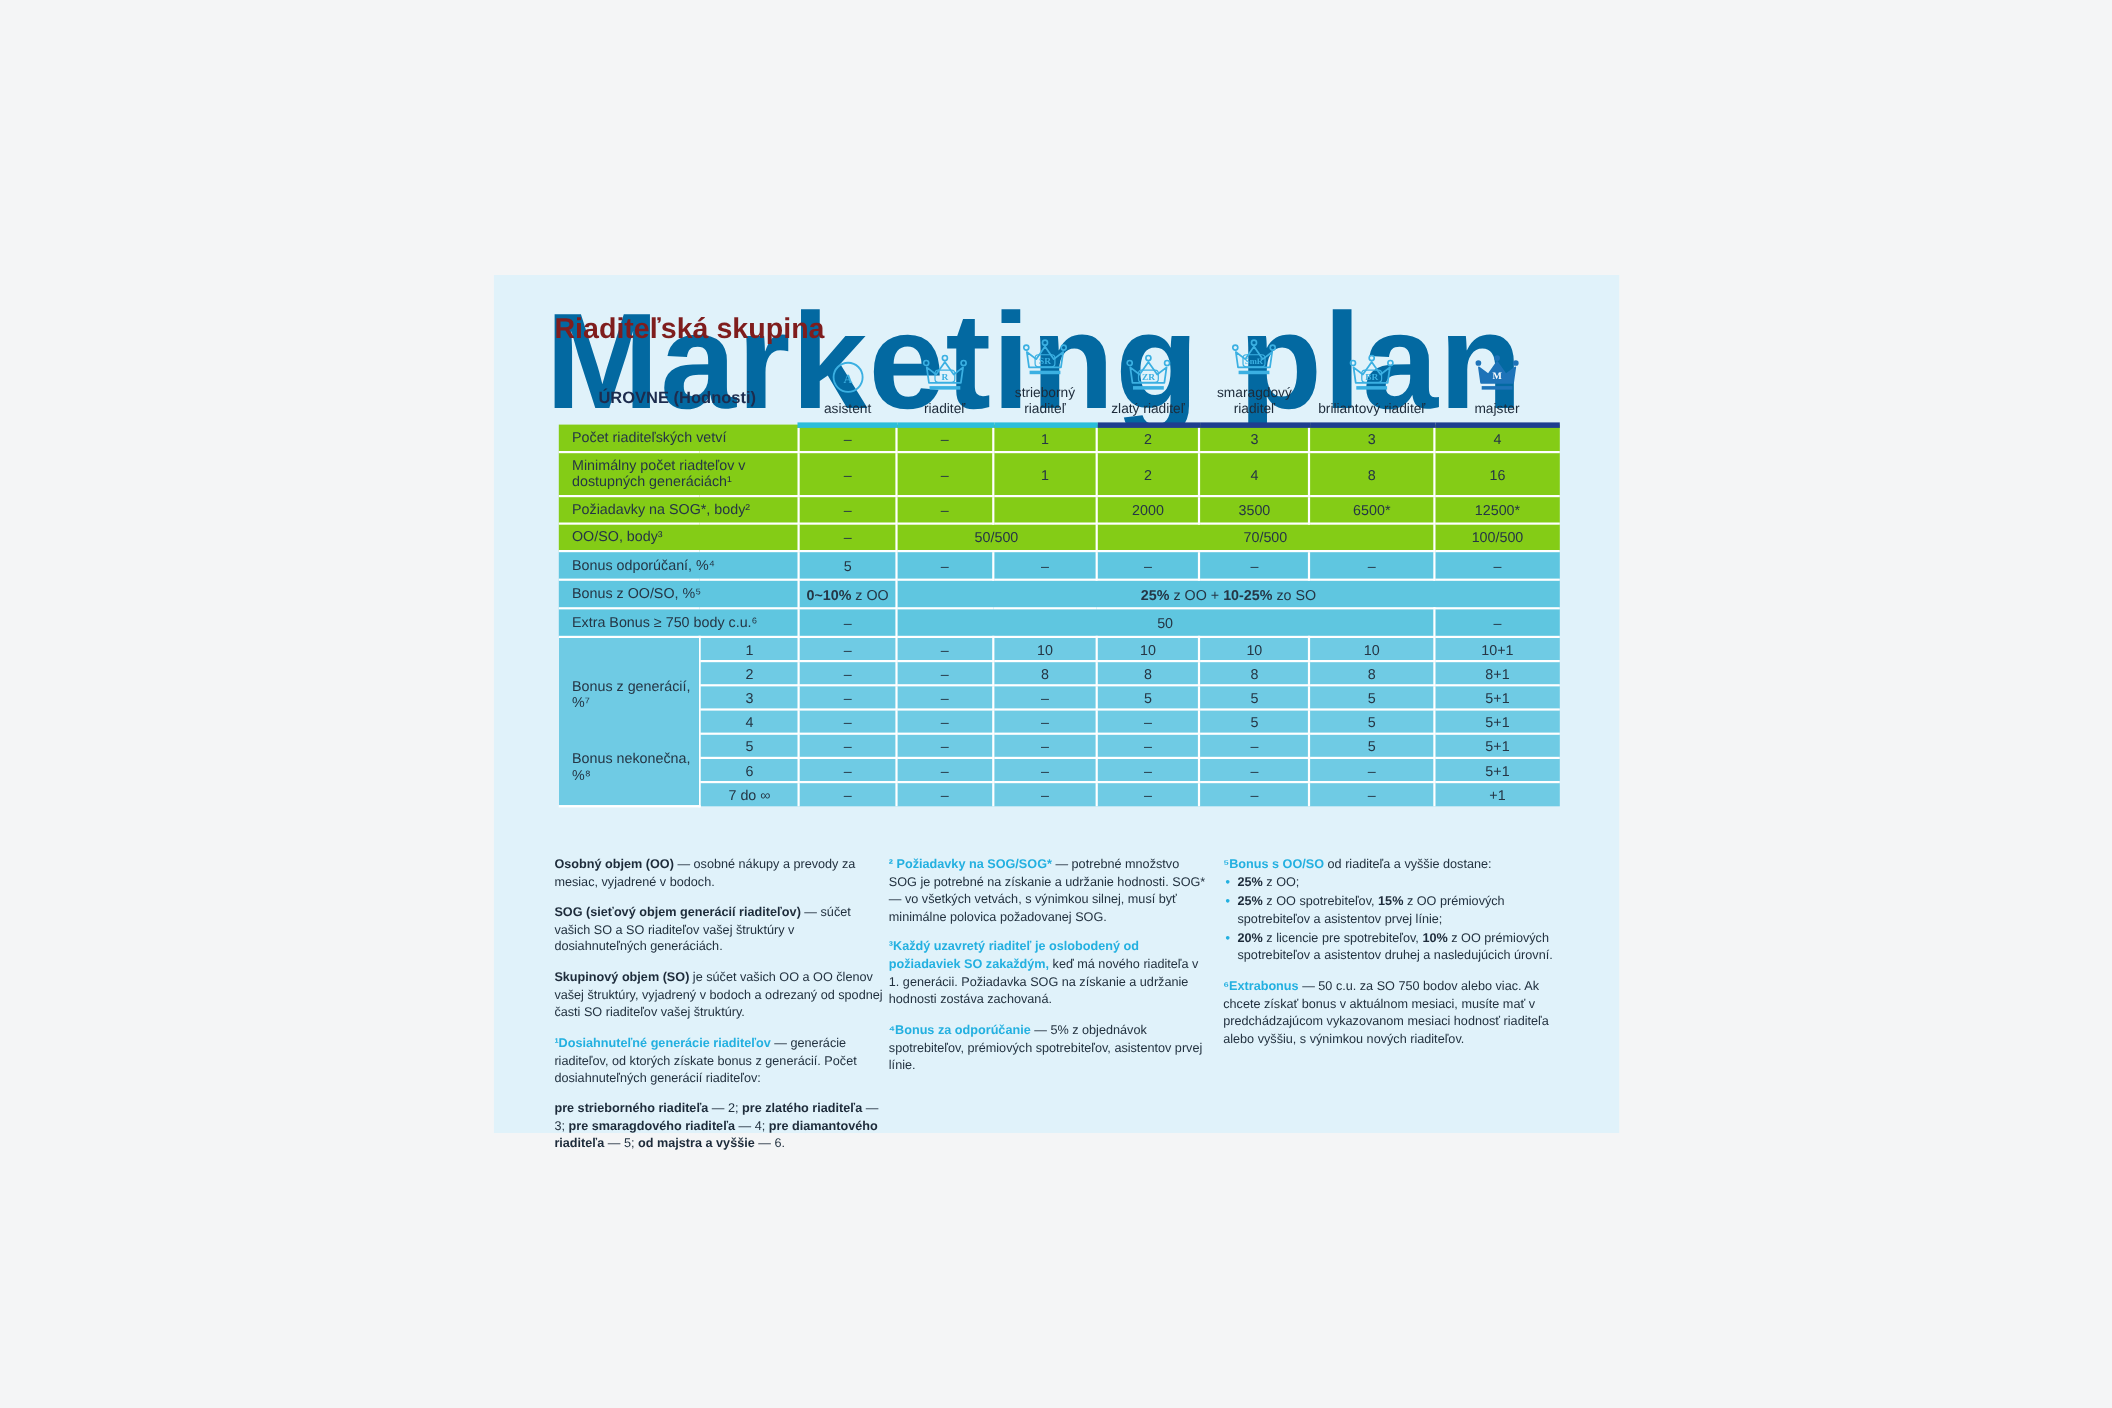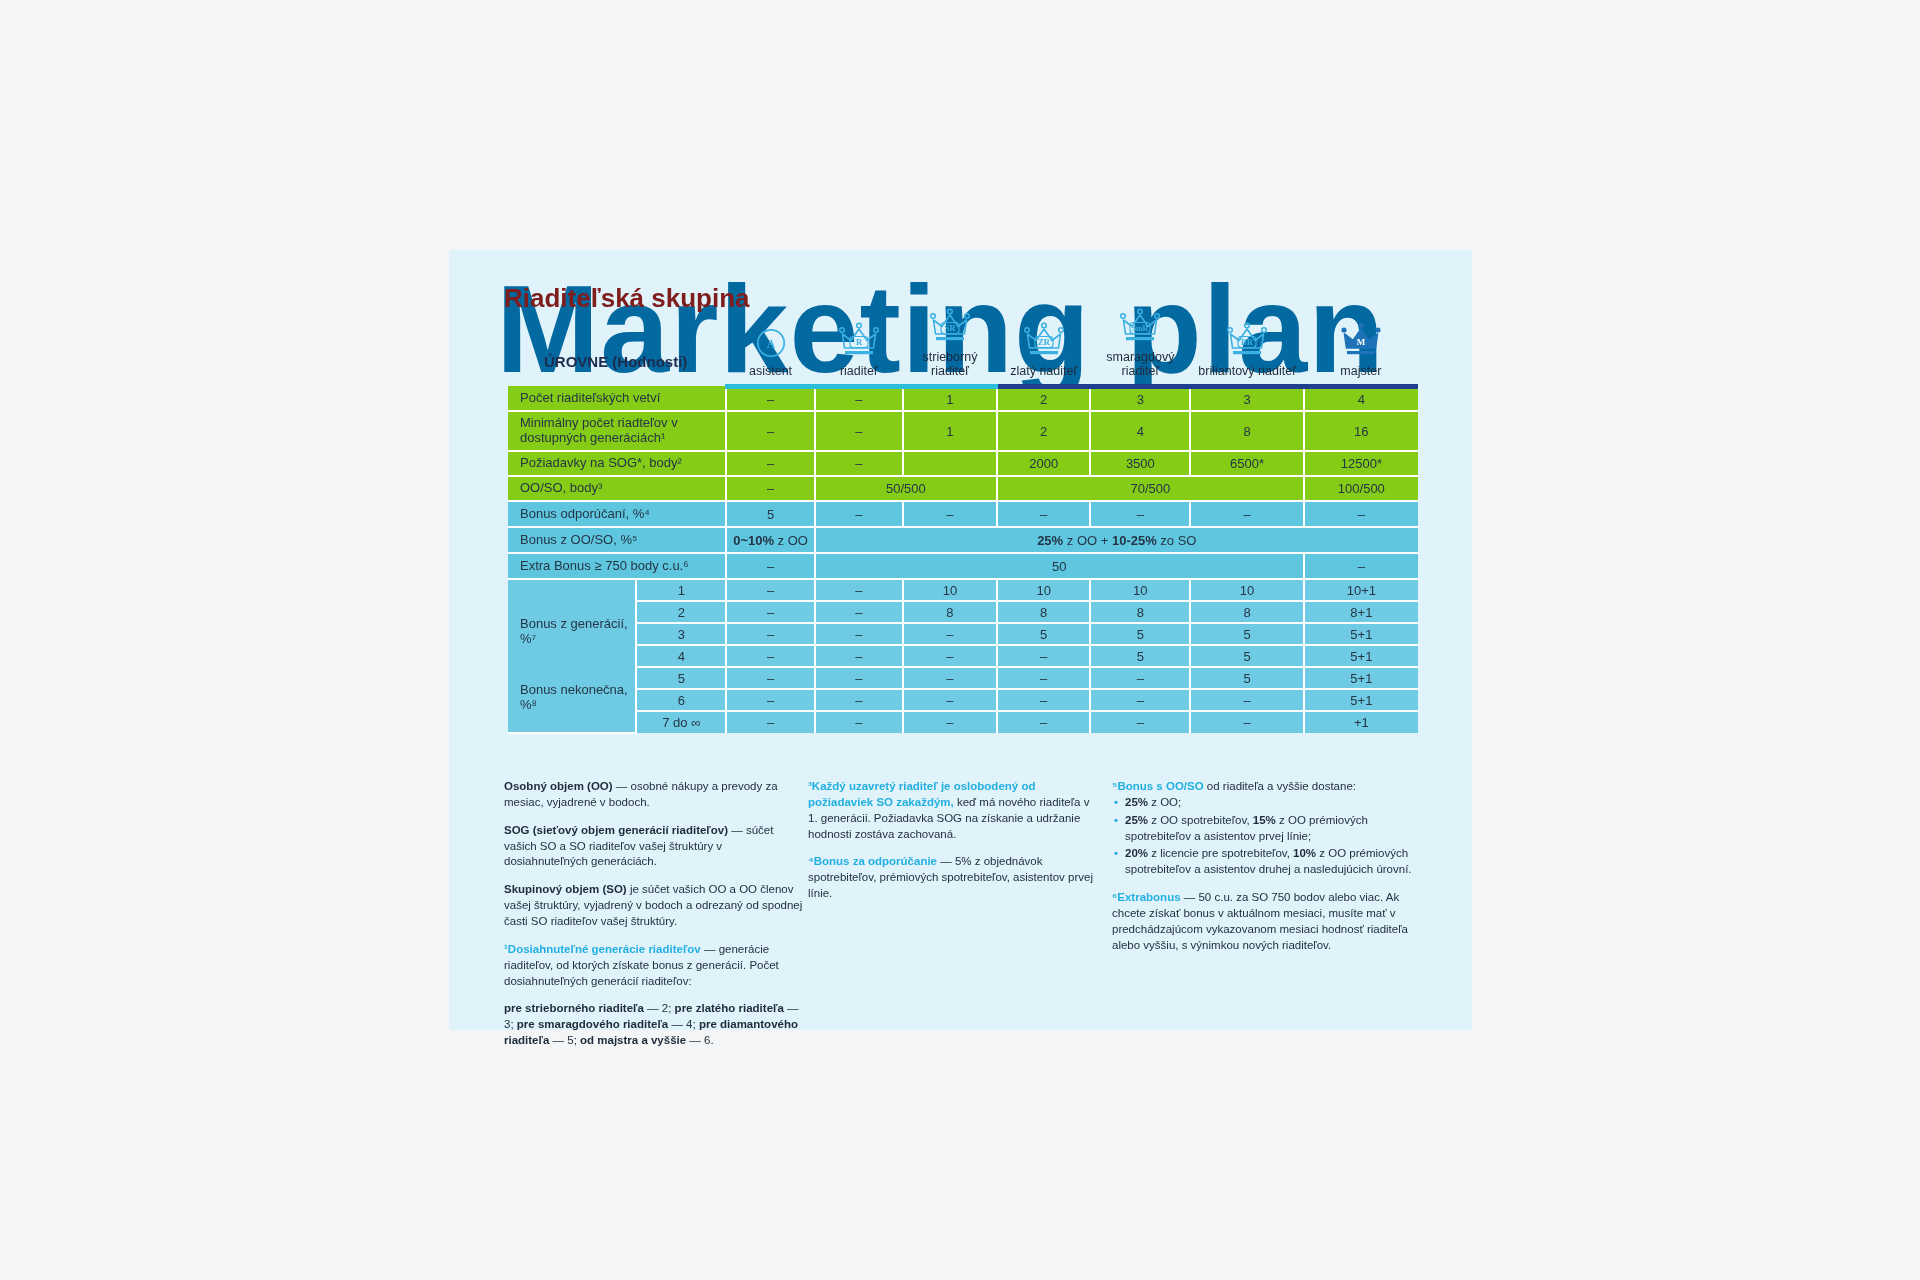--- a/index.html
+++ b/index.html
@@ -355,20 +355,21 @@
   <div class="para"><span class="fb">Osobný objem (OO)</span><span> — osobné nákupy a prevody za mesiac, vyjadrené v bodoch.</span></div>
   <div class="para"><span class="fb">SOG (sieťový objem generácií riaditeľov)</span><span> — súčet vašich SO a SO riaditeľov vašej štruktúry v dosiahnuteľných generáciách.</span></div>
   <div class="para"><span class="fb">Skupinový objem (SO)</span><span> je súčet vašich OO a OO členov vašej štruktúry, vyjadrený v bodoch a odrezaný od spodnej časti SO riaditeľov vašej štruktúry.</span></div>
   <div class="para"><span class="fc">¹Dosiahnuteľné generácie riaditeľov</span><span> — generácie riaditeľov, od ktorých získate bonus z generácií. Počet dosiahnuteľných generácií riaditeľov:</span></div>
   <div class="para">
     <span class="fb">pre strieborného riaditeľa</span><span> — 2; </span><span class="fb">pre zlatého riaditeľa</span><span> — 3; </span><span class="fb">pre smaragdového riaditeľa</span><span> — 4; </span><span class="fb">pre diamantového riaditeľa</span><span> — 5; </span><span class="fb">od majstra a vyššie</span><span> — 6.</span>
   </div>
 </div>
 
 <div class="fnote" id="fn2">
+  <div class="para"><span class="fc">² Požiadavky na SOG/SOG*</span><span> — potrebné množstvo SOG je potrebné na získanie a udržanie hodnosti. SOG* — vo všetkých vetvách, s výnimkou silnej, musí byť minimálne polovica požadovanej SOG.</span></div>
   <div class="para"><span class="fc">³Každý uzavretý riaditeľ je oslobodený od požiadaviek SO zakaždým,</span><span> keď má nového riaditeľa v 1. generácii. Požiadavka SOG na získanie a udržanie hodnosti zostáva zachovaná.</span></div>
   <div class="para"><span class="fc">⁴Bonus za odporúčanie</span><span> — 5% z objednávok spotrebiteľov, prémiových spotrebiteľov, asistentov prvej línie.</span></div>
 </div>
 
 <div class="fnote" id="fn3">
   <div><span class="fc">⁵Bonus s OO/SO</span><span> od riaditeľa a vyššie dostane:</span></div>
   <div class="bullet"><span class="fb">25%</span><span> z OO;</span></div>
   <div class="bullet"><span class="fb">25%</span><span> z OO spotrebiteľov, </span><span class="fb">15%</span><span> z OO prémiových spotrebiteľov a asistentov prvej línie;</span></div>
   <div class="bullet" style="margin-bottom:12px"><span class="fb">20%</span><span> z licencie pre spotrebiteľov, </span><span class="fb">10%</span><span> z OO prémiových spotrebiteľov a asistentov druhej a nasledujúcich úrovní.</span></div>
   <div class="para"><span class="fc">⁶Extrabonus</span><span> — 50 c.u. za SO 750 bodov alebo viac. Ak chcete získať bonus v aktuálnom mesiaci, musíte mať v predchádzajúcom vykazovanom mesiaci hodnosť riaditeľa alebo vyššiu, s výnimkou nových riaditeľov.</span></div>

